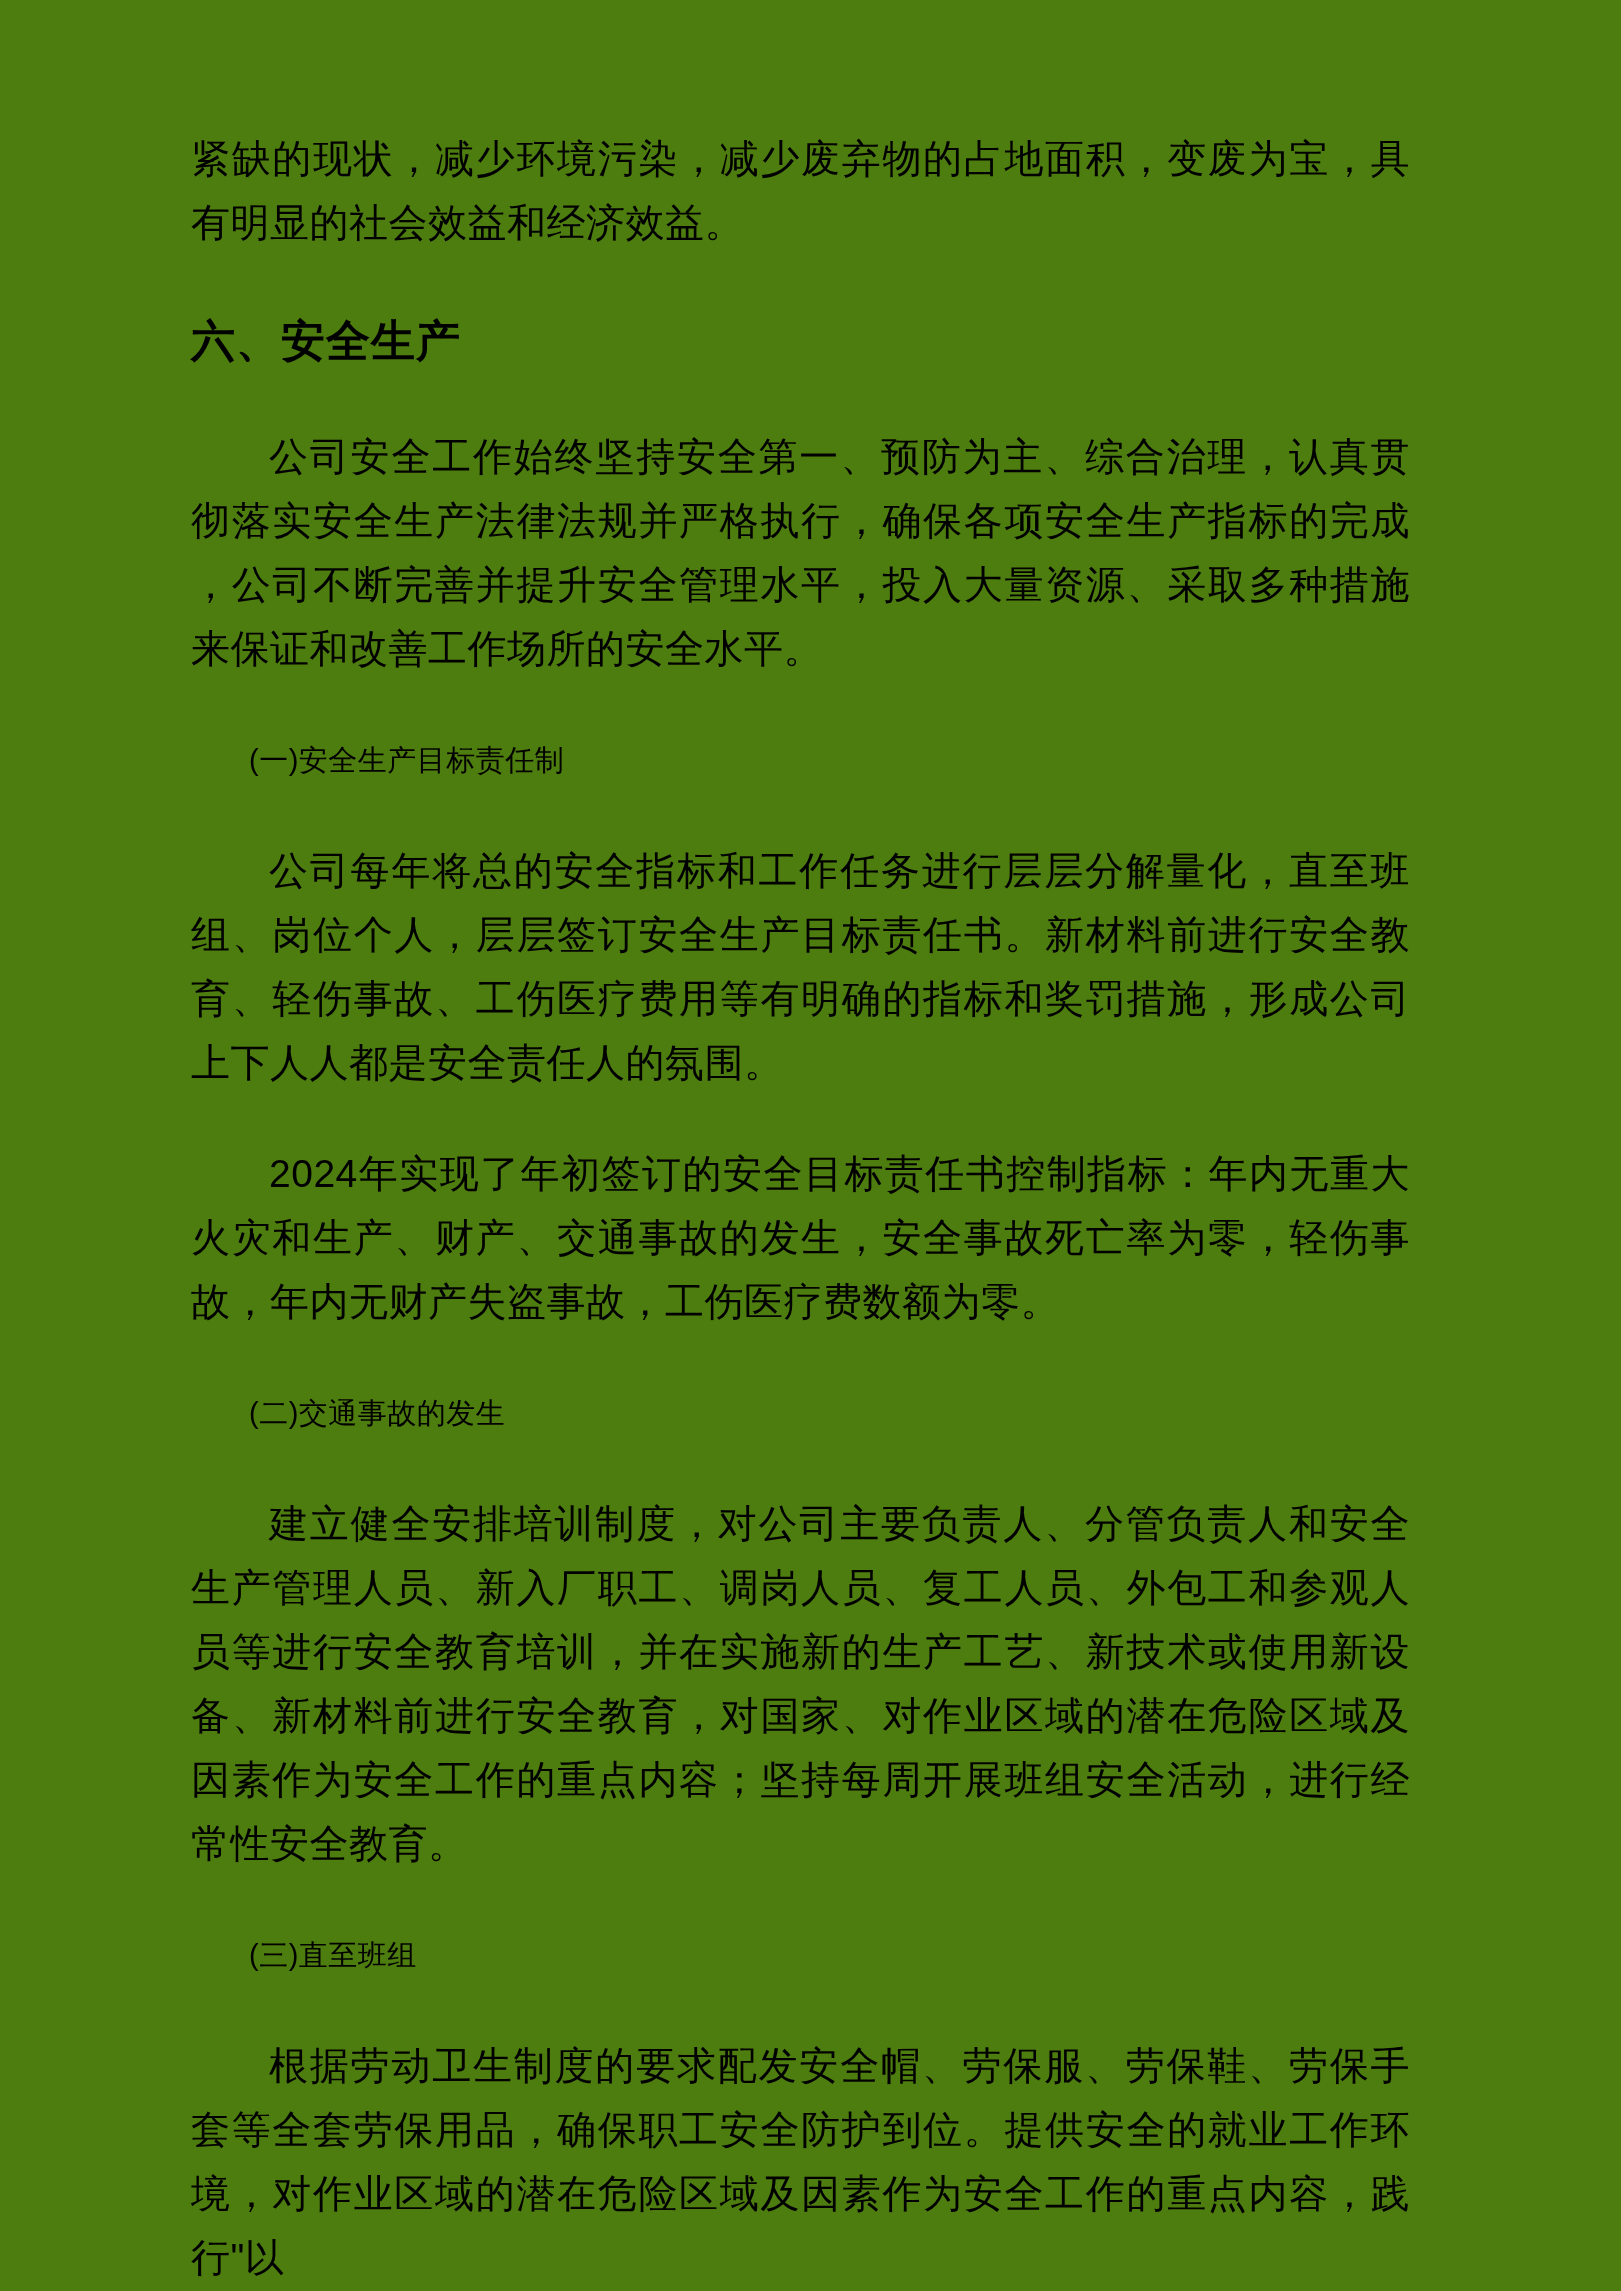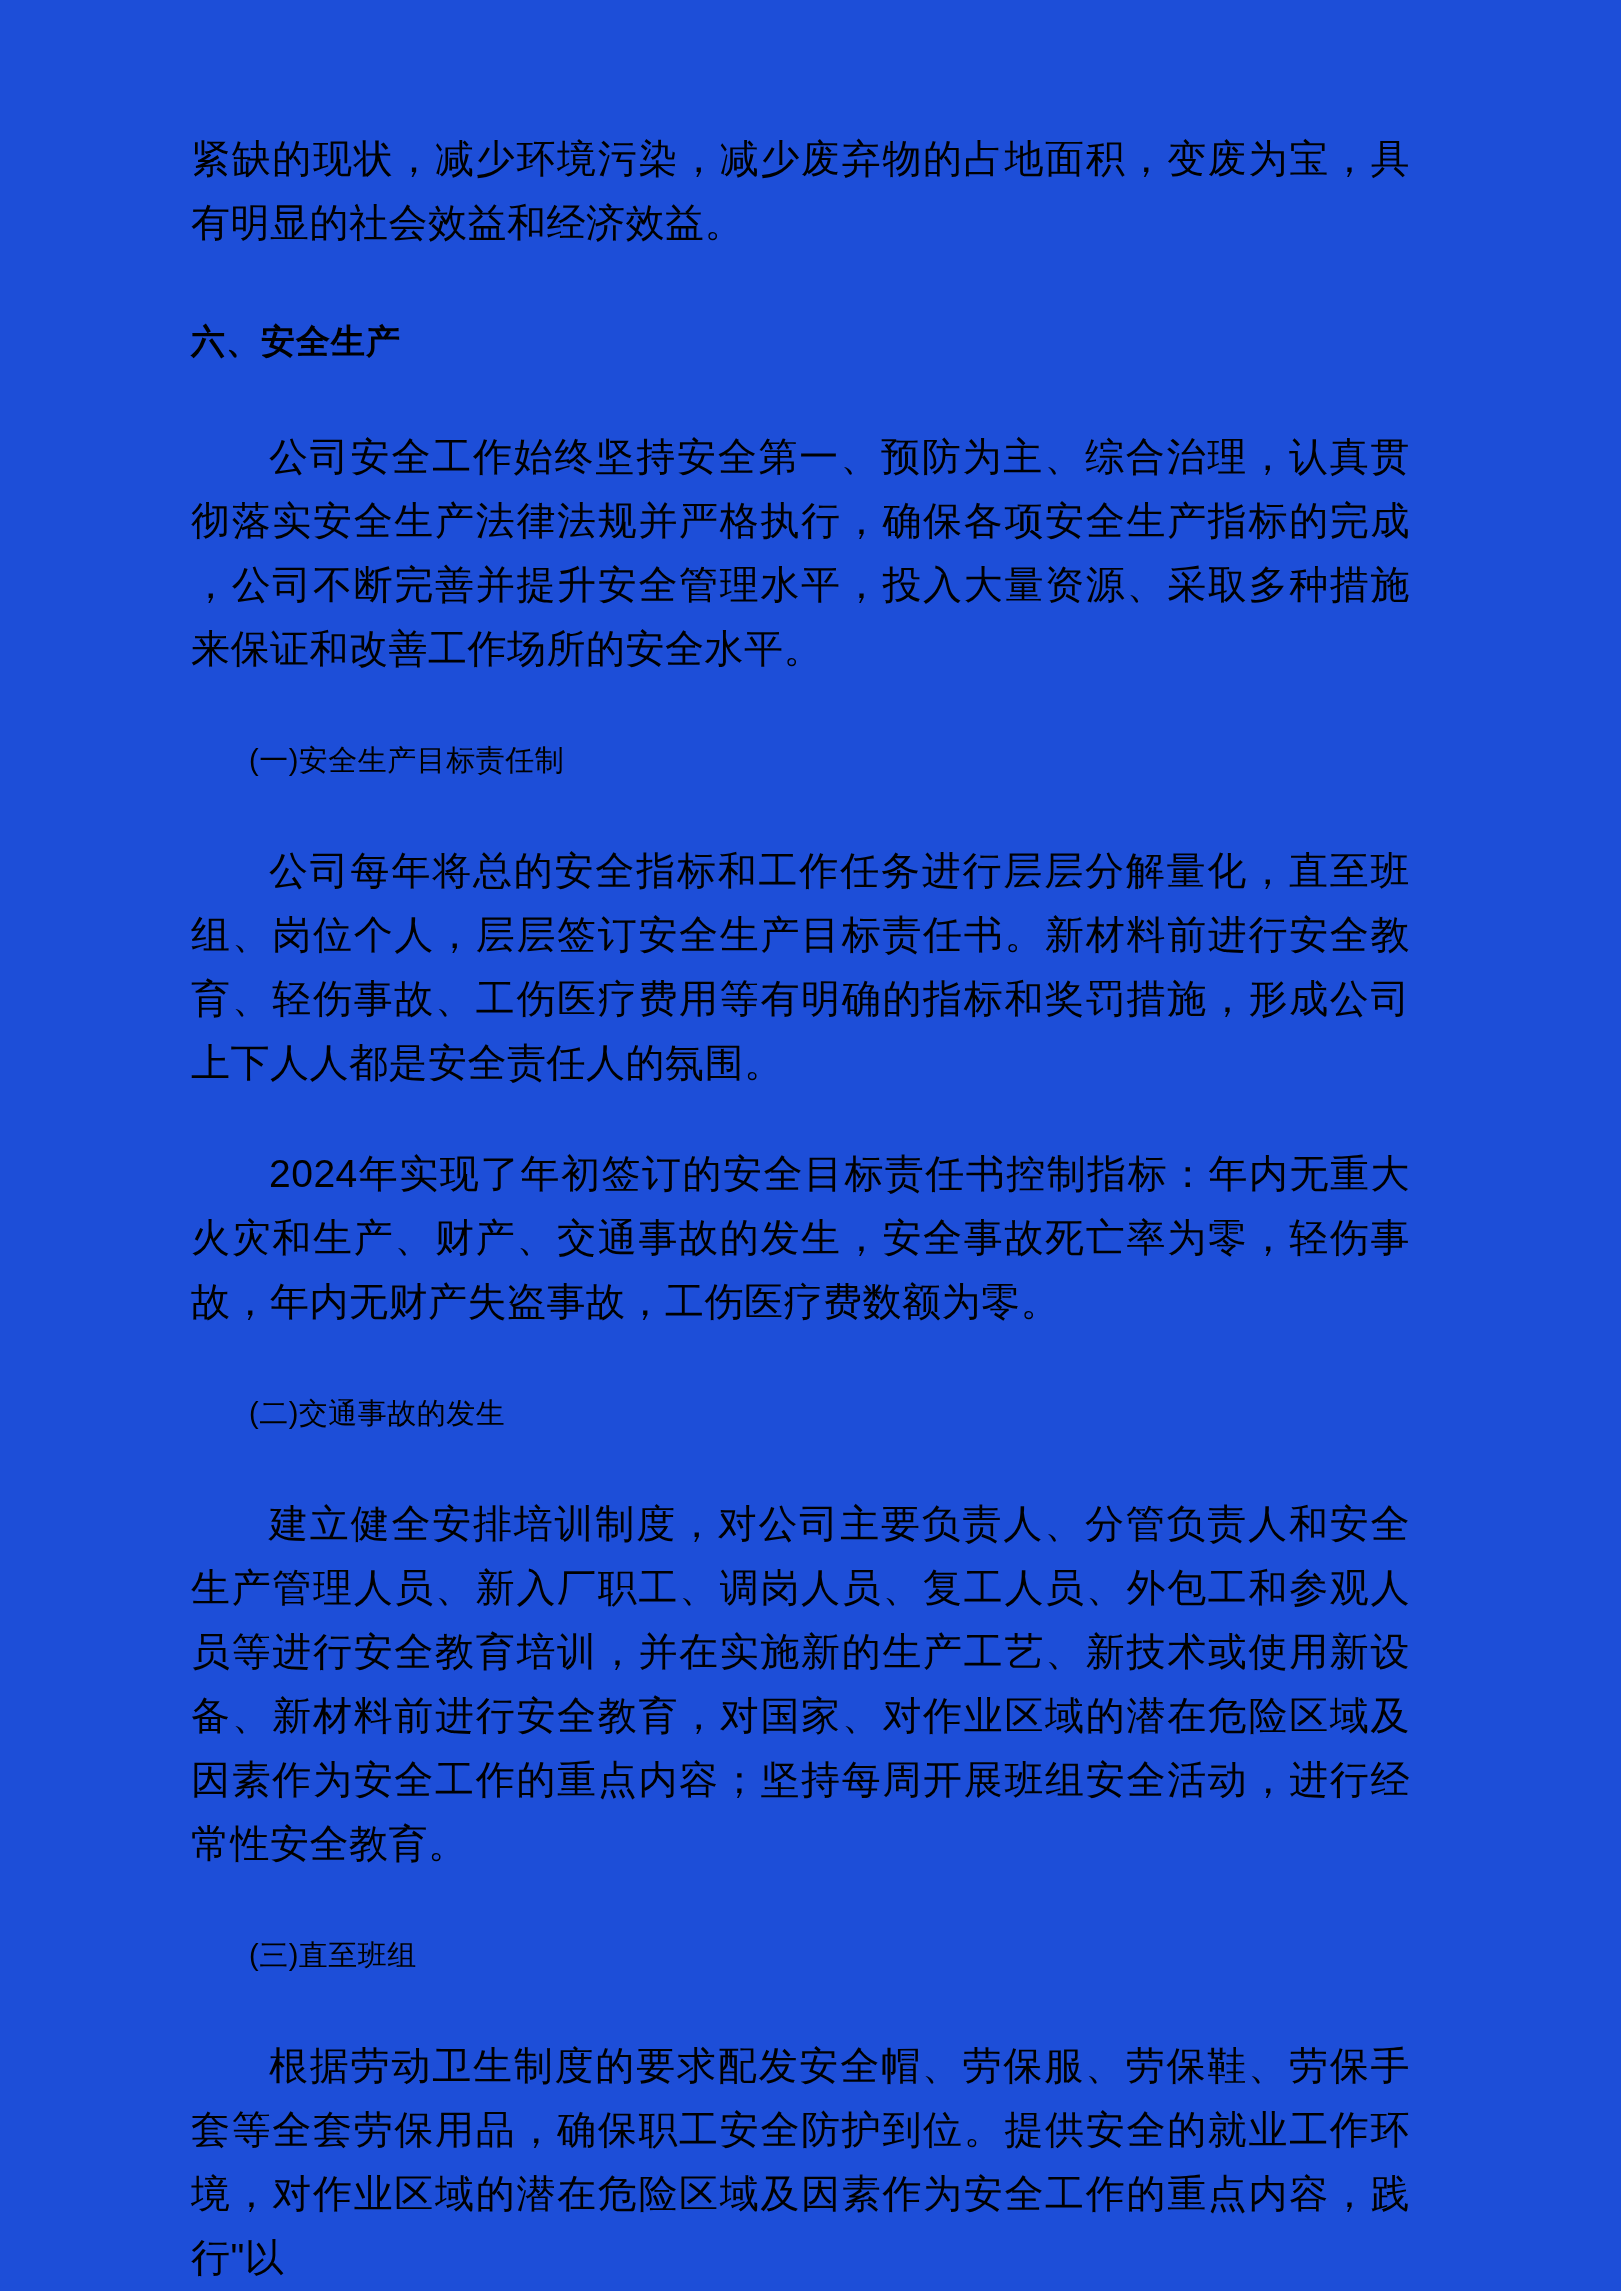--- a/index.html
+++ b/index.html
@@ -5,41 +5,41 @@
   html, body {
     margin: 0;
     padding: 0;
     background: #ffffff;
   }
   .page {
     position: relative;
     width: 1621px;
     height: 2292px;
     box-sizing: border-box;
-    background: #1d4ed8;
+    background: #4d7c0f;
     color: #000000;
     padding: 127px 211px 0 191px;
     font-family: "Liberation Sans", sans-serif;
     overflow: hidden;
   }
   .body-text {
     font-size: 39px;
     line-height: 64px;
     text-align: justify;
     text-justify: inter-character;
     word-break: break-all;
     line-break: anywhere;
     letter-spacing: 0.5px;
     margin: 0 0 47px 0;
   }
   .indent {
     text-indent: 2em;
   }
   .doc-heading {
-    font-size: 34px;
+    font-size: 44px;
     font-weight: 700;
     line-height: 78px;
     margin: 21.6px 0 45px 0;
     letter-spacing: 1px;
   }
   .subheading-text {
     font-size: 29px;
     line-height: 64px;
     text-indent: 2em;
     margin: 0 0 47px 0;

